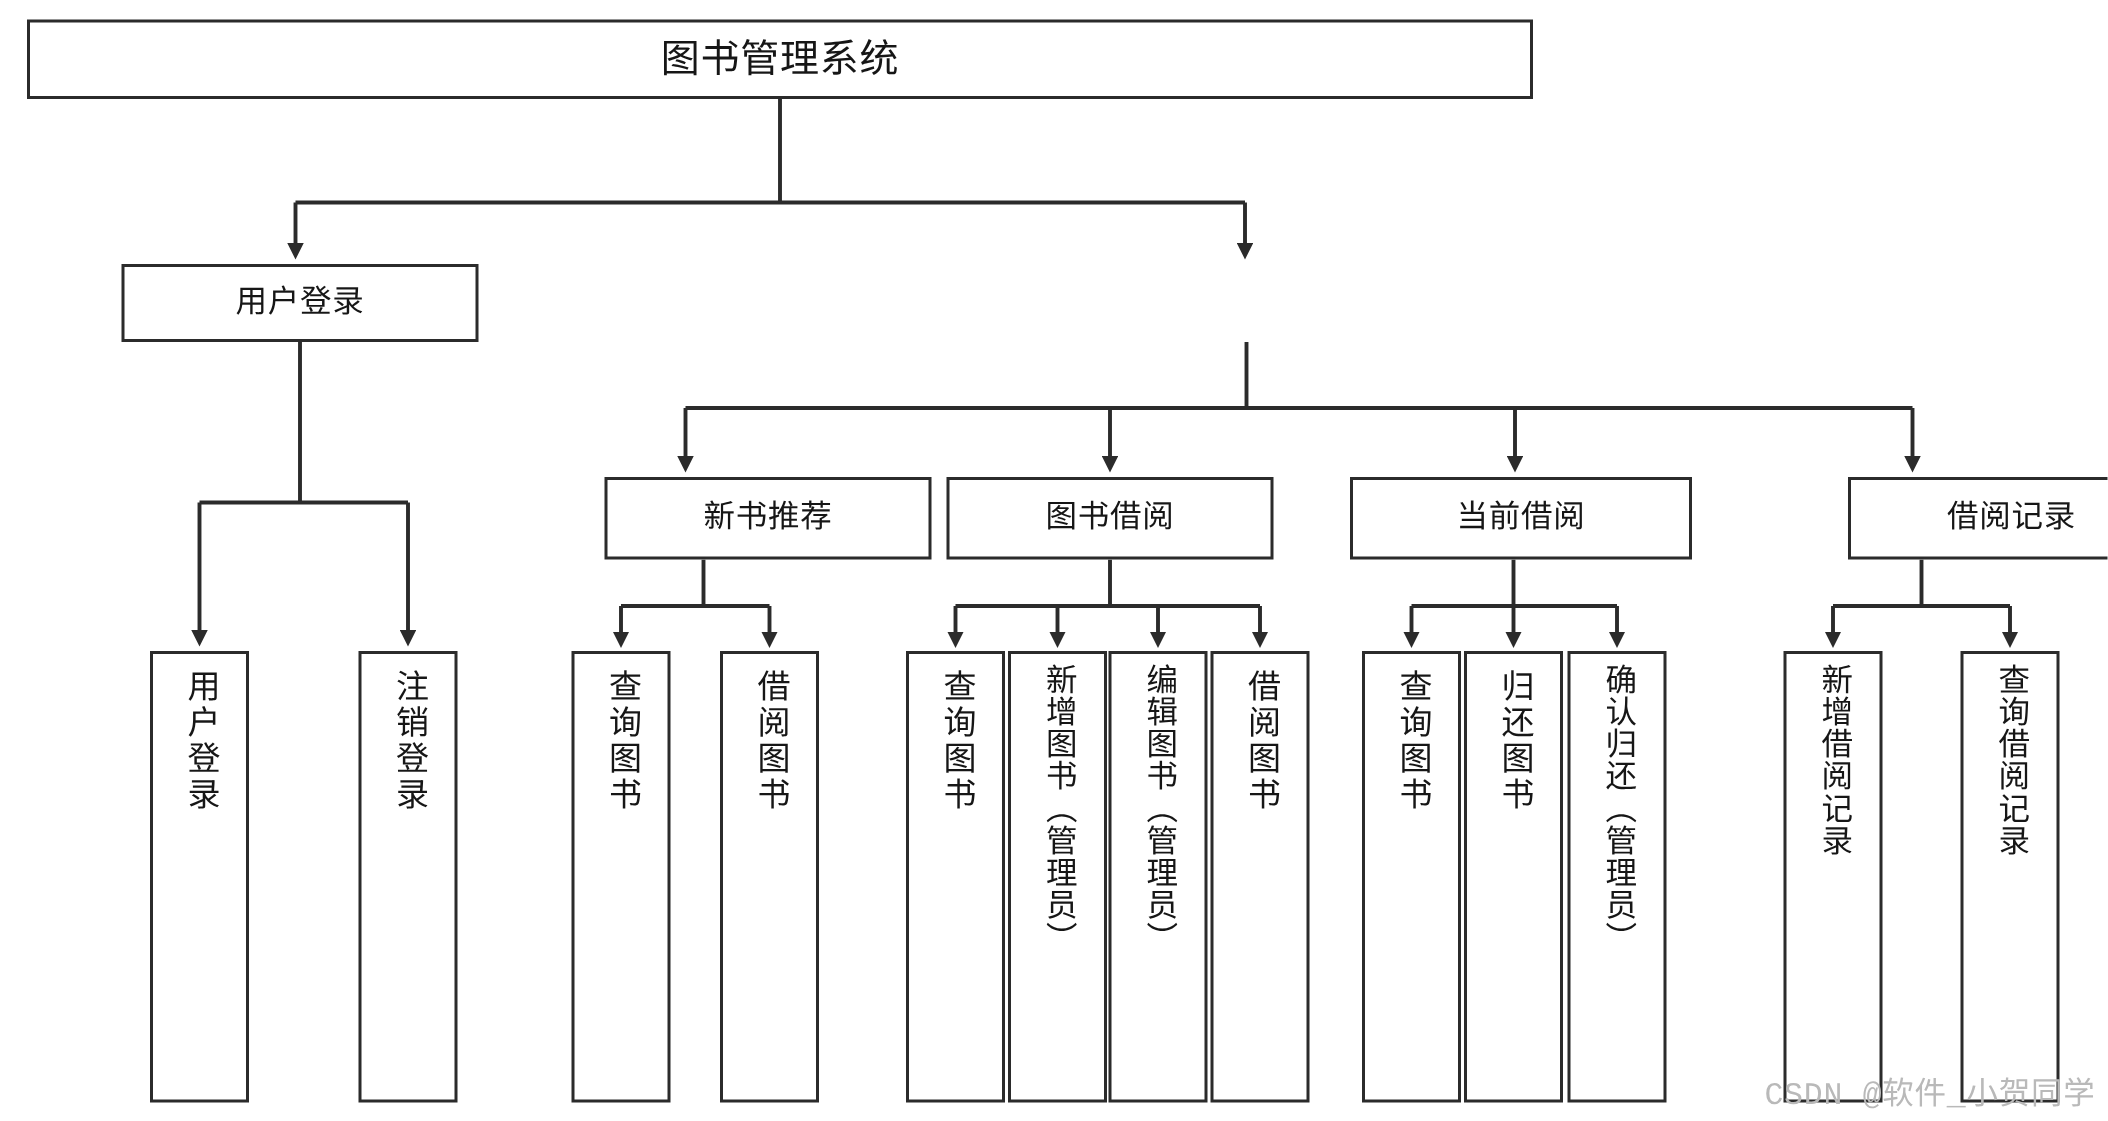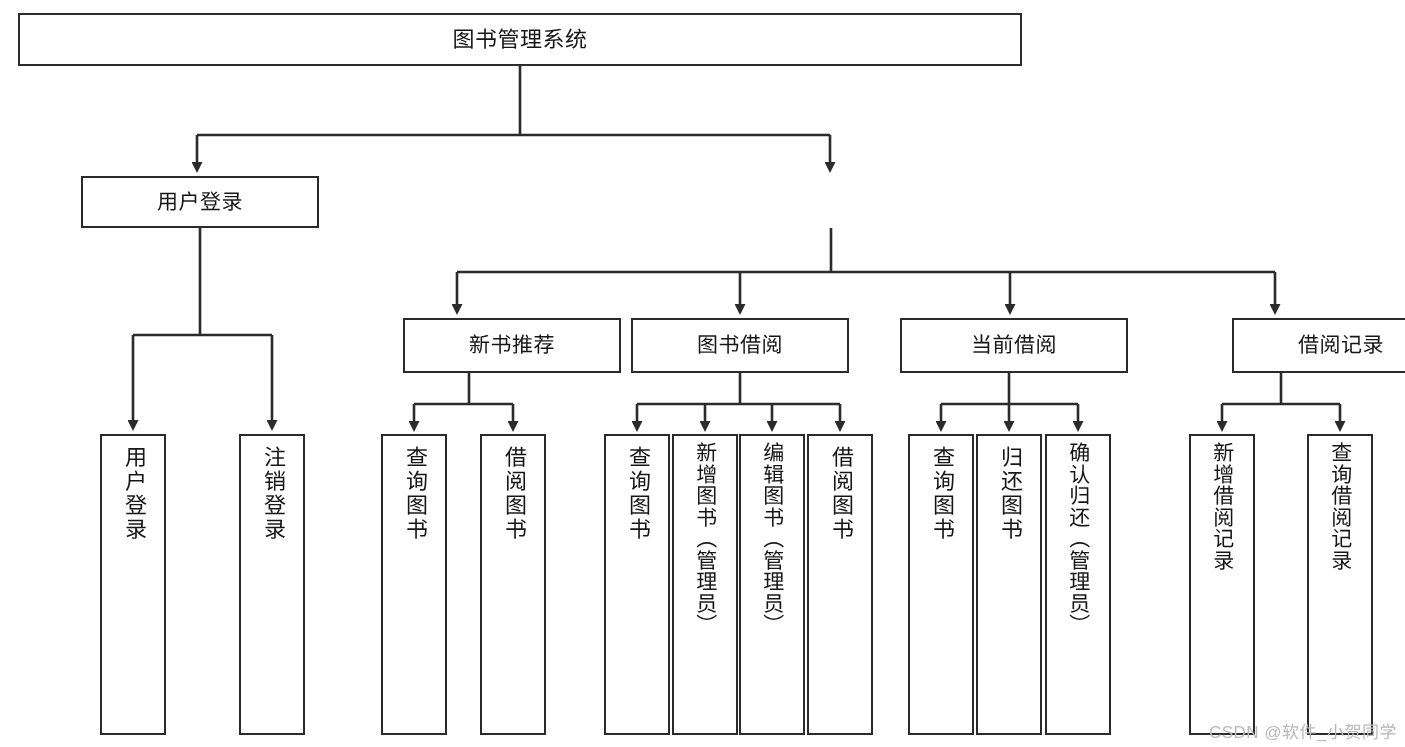--- a/index.html
+++ b/index.html
@@ -47,21 +47,21 @@
     white-space: nowrap;
     color: #161616;
   }
   
   #node-root {
     left: 18px;
     top: 13px;
     width: 1004px;
     height: 53px;
   }
-  #node-root .node-label { font-size: 22px; }
+  #node-root .node-label { font-size: 26px; }
 
   
   .level1-box { height: 52px; }
   #node-user-login { left: 81px;  top: 176px; width: 238px; }
   #node-book-manage { left: 712px; top: 176px; width: 238px; }
 
   
   .level2-box { height: 55px; top: 318px; }
   #node-new-book-rec { left: 360px;  width: 218px; margin-left: 43px; }
   #node-book-borrow  { left: 631px;  width: 218px; }
@@ -88,25 +88,25 @@
     white-space: nowrap;
   }
   .leaf-label.compact { font-size: 21px; letter-spacing: 0.5px; line-height: 1.22; }
 
   
   #watermark {
     position: absolute;
     right: 8px;
     bottom: 4px;
     z-index: 5;
-    font-size: 17px;
+    font-size: 21px;
     color: #b9b9b9;
     letter-spacing: 0.5px;
     white-space: nowrap;
-    font-family: Liberation Sans, sans-serif;
+    font-family: Liberation Mono, monospace;
   }
 </style>
 </head>
 <body>
 
 <div id="diagram-root">
 
   <svg id="connector-layer" viewBox="0 0 1405 747" width="1405" height="747" xmlns="http://www.w3.org/2000/svg">
     <defs>
       <marker id="arrowhead" markerWidth="11" markerHeight="11" refX="1" refY="5.5" orient="auto" markerUnits="userSpaceOnUse">

